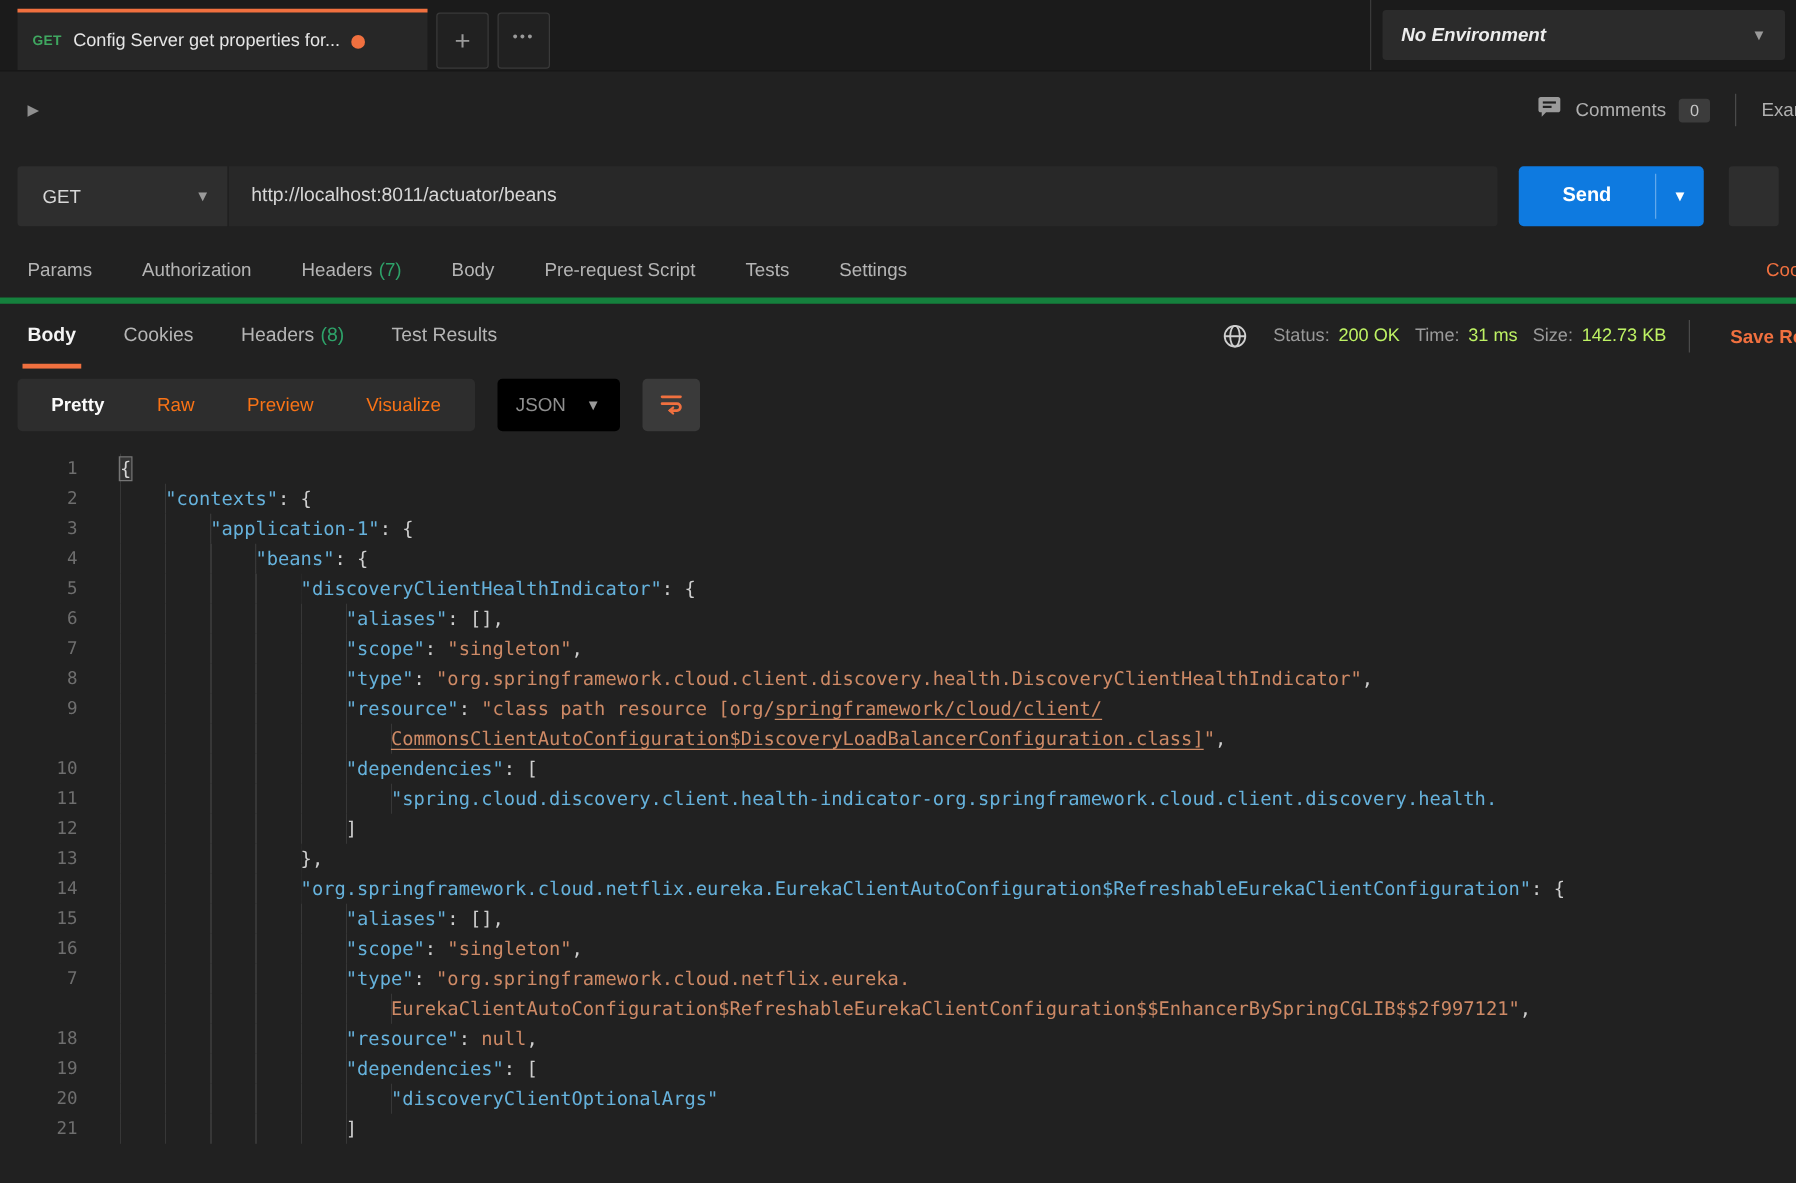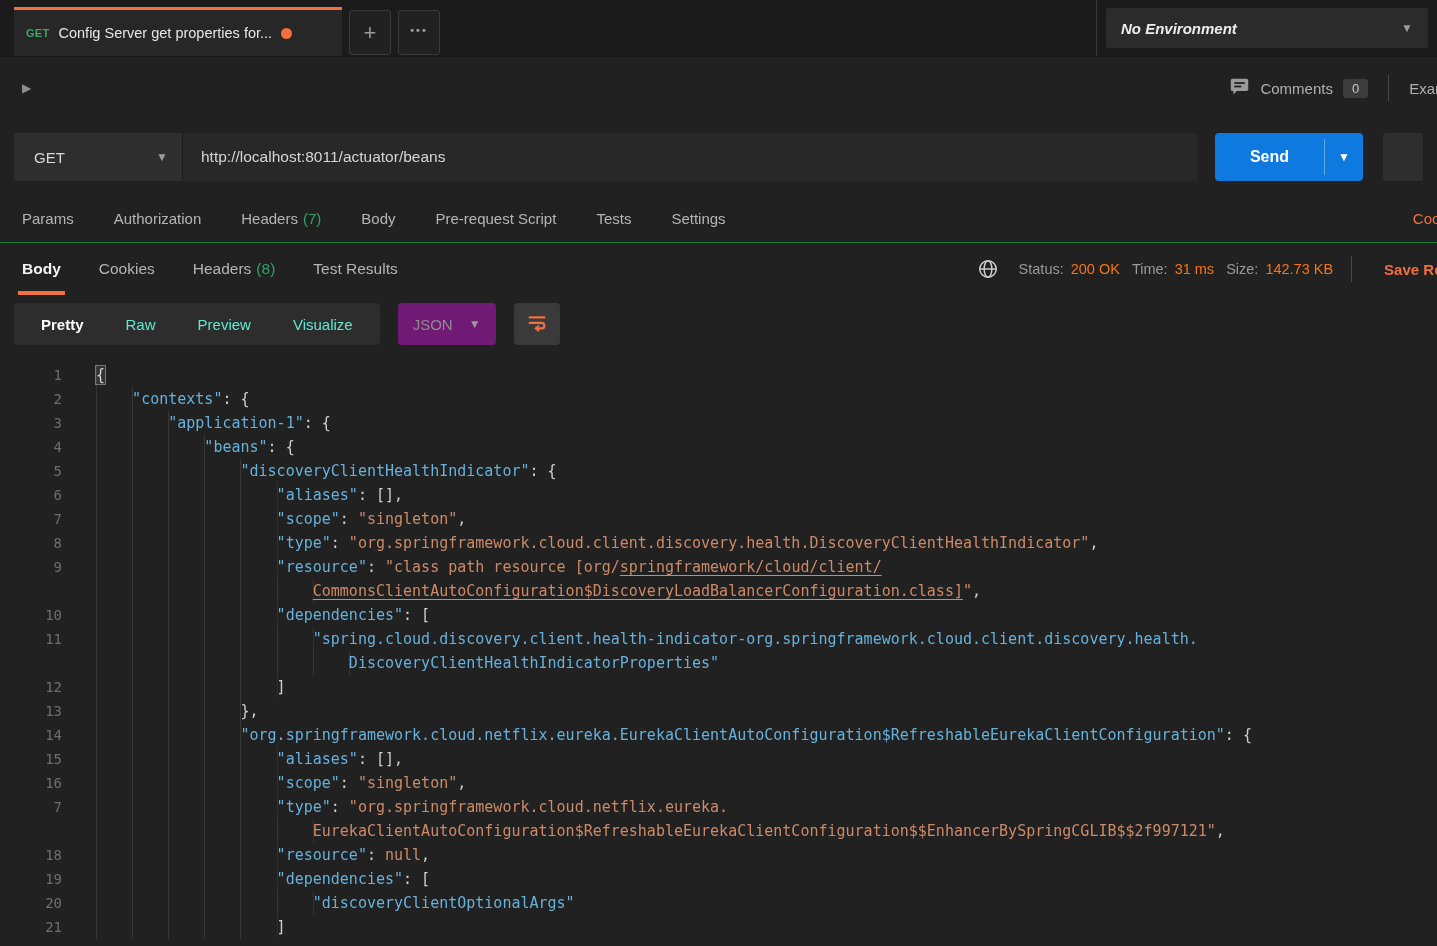--- a/index.html
+++ b/index.html
@@ -42,43 +42,43 @@
   .method-box { width:168px; height:48px; background:#2e2e2e; border-radius:3px 0 0 3px; display:flex; align-items:center; padding:0 14px 0 20px; cursor:pointer; flex:none; }
   .method-label { color:#d8d8d8; font-size:15px; }
   .url-input { flex:1; height:48px; background:#282828; border:none; border-left:1px solid #1c1c1c; border-radius:0 3px 3px 0; color:#d6d6d6; font-size:15.5px; padding:0 18px; outline:none; font-family:"Liberation Sans",sans-serif; }
   .send-btn { margin-left:17px; width:148px; height:48px; background:#0E7AE0; border-radius:4px; display:flex; align-items:stretch; flex:none; cursor:pointer; }
   .send-main { flex:1; display:flex; align-items:center; justify-content:center; color:#fff; font-size:16px; font-weight:bold; }
   .send-split { width:1px; background:rgba(255,255,255,.35); margin:6px 0; }
   .send-arrow { width:38px; display:flex; align-items:center; justify-content:center; color:#fff; font-size:12px; }
   .save-sliver { margin-left:20px; width:40px; height:48px; background:#2e2e2e; border-radius:3px; flex:none; cursor:pointer; }
 
   
-  .reqtabs-row { height:48px; display:flex; align-items:center; padding:0 22px; gap:40px; border-bottom:1px solid #15803d; }
+  .reqtabs-row { height:48px; display:flex; align-items:center; padding:0 22px; gap:40px; border-bottom:5px solid #15803d; }
   .reqtab { color:#b5b5b5; font-size:15px; white-space:nowrap; cursor:pointer; }
   .tab-count { color:#2EA269; margin-left:5px; }
   .cookies-link { margin-left:auto; margin-right:-52px; color:#F0703F; font-size:15px; white-space:nowrap; cursor:pointer; }
 
   
   .resp-row { height:52px; display:flex; align-items:center; padding:0 22px; gap:38px; overflow:hidden; }
   .resptab { color:#b5b5b5; font-size:15.5px; white-space:nowrap; cursor:pointer; position:relative; height:100%; display:flex; align-items:center; }
   .resptab.active { color:#f5f5f5; font-weight:bold; }
   .resptab.active::after { content:""; position:absolute; left:-4px; right:-4px; bottom:0; height:4px; background:#F0703F; }
   .resp-meta { margin-left:auto; margin-right:-80px; display:flex; align-items:center; gap:10px; white-space:nowrap; }
   .meta-label { color:#9a9a9a; font-size:14.5px; }
-  .meta-value { color:#f97316; font-size:14.5px; }
+  .meta-value { color:#bef264; font-size:14.5px; }
   .meta-pair { display:flex; gap:7px; margin-left:2px; }
   .globe { margin-right:8px; display:flex; align-items:center; cursor:pointer; }
   .save-resp { color:#F0703F; font-size:15px; font-weight:bold; margin-left:14px; cursor:pointer; }
 
   
   .view-row { height:58px; display:flex; align-items:center; padding:0 14px; gap:18px; }
   .seg-group { background:#2d2d2d; border-radius:4px; display:flex; align-items:center; padding:0 6px; height:42px; }
-  .seg { padding:9px 21px; font-size:15px; color:#5eead4; cursor:pointer; white-space:nowrap; }
+  .seg { padding:9px 21px; font-size:15px; color:#f97316; cursor:pointer; white-space:nowrap; }
   .seg.active { color:#fafafa; font-weight:bold; }
-  .fmt-box { background:#701a75; border-radius:4px; height:42px; display:flex; align-items:center; padding:0 15px; gap:16px; cursor:pointer; }
+  .fmt-box { background:#000000; border-radius:4px; height:42px; display:flex; align-items:center; padding:0 15px; gap:16px; cursor:pointer; }
   .fmt-label { color:#8f8f8f; font-size:15px; }
   .wrap-box { background:#3a3a3a; border-radius:4px; height:42px; width:46px; display:flex; align-items:center; justify-content:center; cursor:pointer; }
 
   
   .code { padding-top:10px; font-family:"DejaVu Sans Mono", monospace; font-size:15px; line-height:24px; }
   .code-row { display:flex; }
   .ln { width:62px; flex:none; text-align:right; color:#6e6e6e; font-size:14px; user-select:none; }
   .lc { margin-left:34px; white-space:pre;
         background-image:repeating-linear-gradient(to right, #373737 0 1px, transparent 1px 4ch);
         background-repeat:no-repeat;
@@ -267,21 +267,20 @@
       <div class="code-row">
         <span class="ln">10</span>
         <span class="lc" style="--ind: 5;"><span class="t-k">"dependencies"</span><span class="t-p">: [</span></span>
       </div>
       <div class="code-row">
         <span class="ln">11</span>
         <span class="lc" style="--ind: 6;"><span class="t-a">"spring.cloud.discovery.client.health-indicator-org.springframework.cloud.client.discovery.health.</span></span>
       </div>
       <div class="code-row">
         <span class="ln"></span>
-        <span class="lc" style="--ind: 7;"><span class="t-a">DiscoveryClientHealthIndicatorProperties"</span></span>
       </div>
       <div class="code-row">
         <span class="ln">12</span>
         <span class="lc" style="--ind: 5;"><span class="t-p">]</span></span>
       </div>
       <div class="code-row">
         <span class="ln">13</span>
         <span class="lc" style="--ind: 4;"><span class="t-p">},</span></span>
       </div>
       <div class="code-row">

